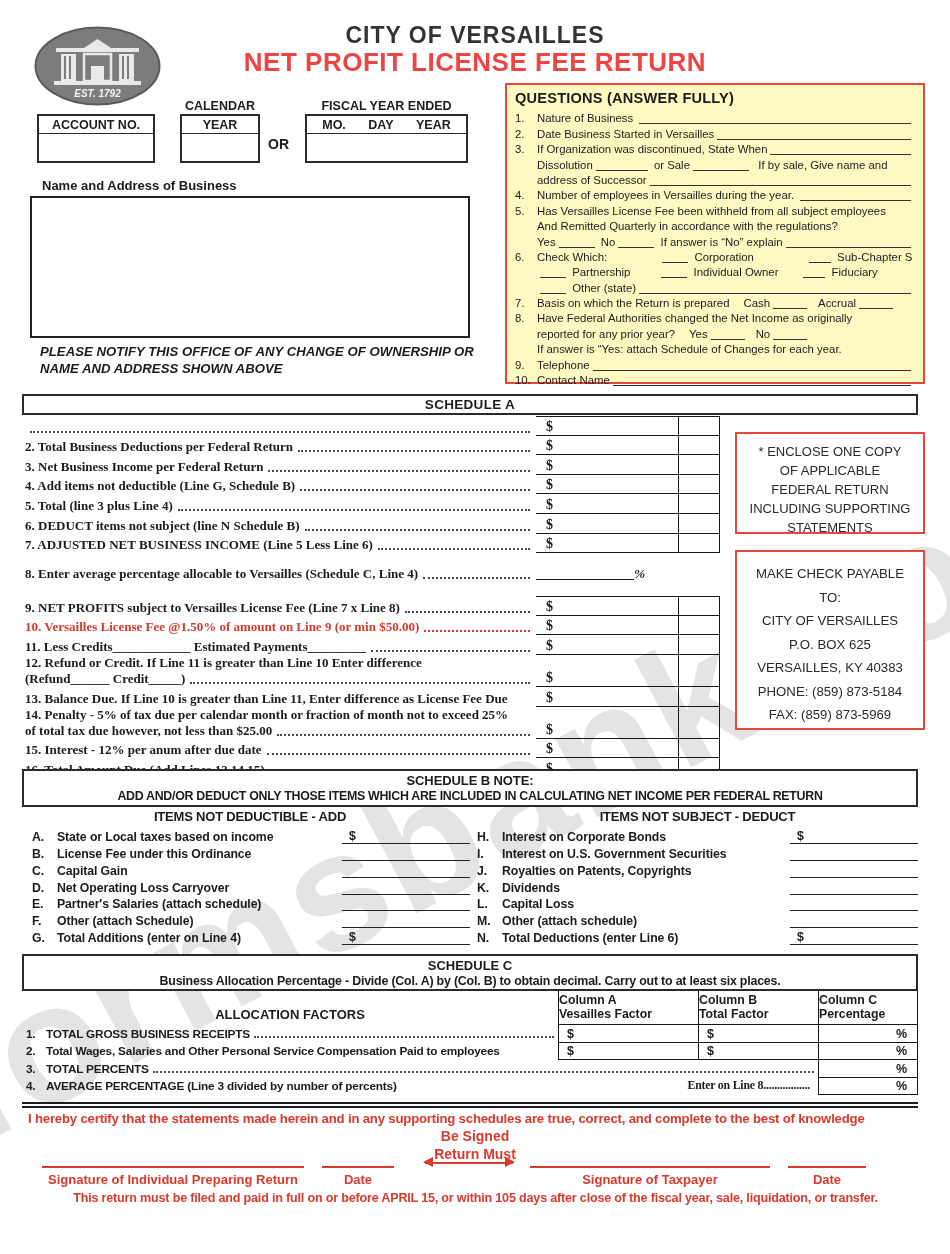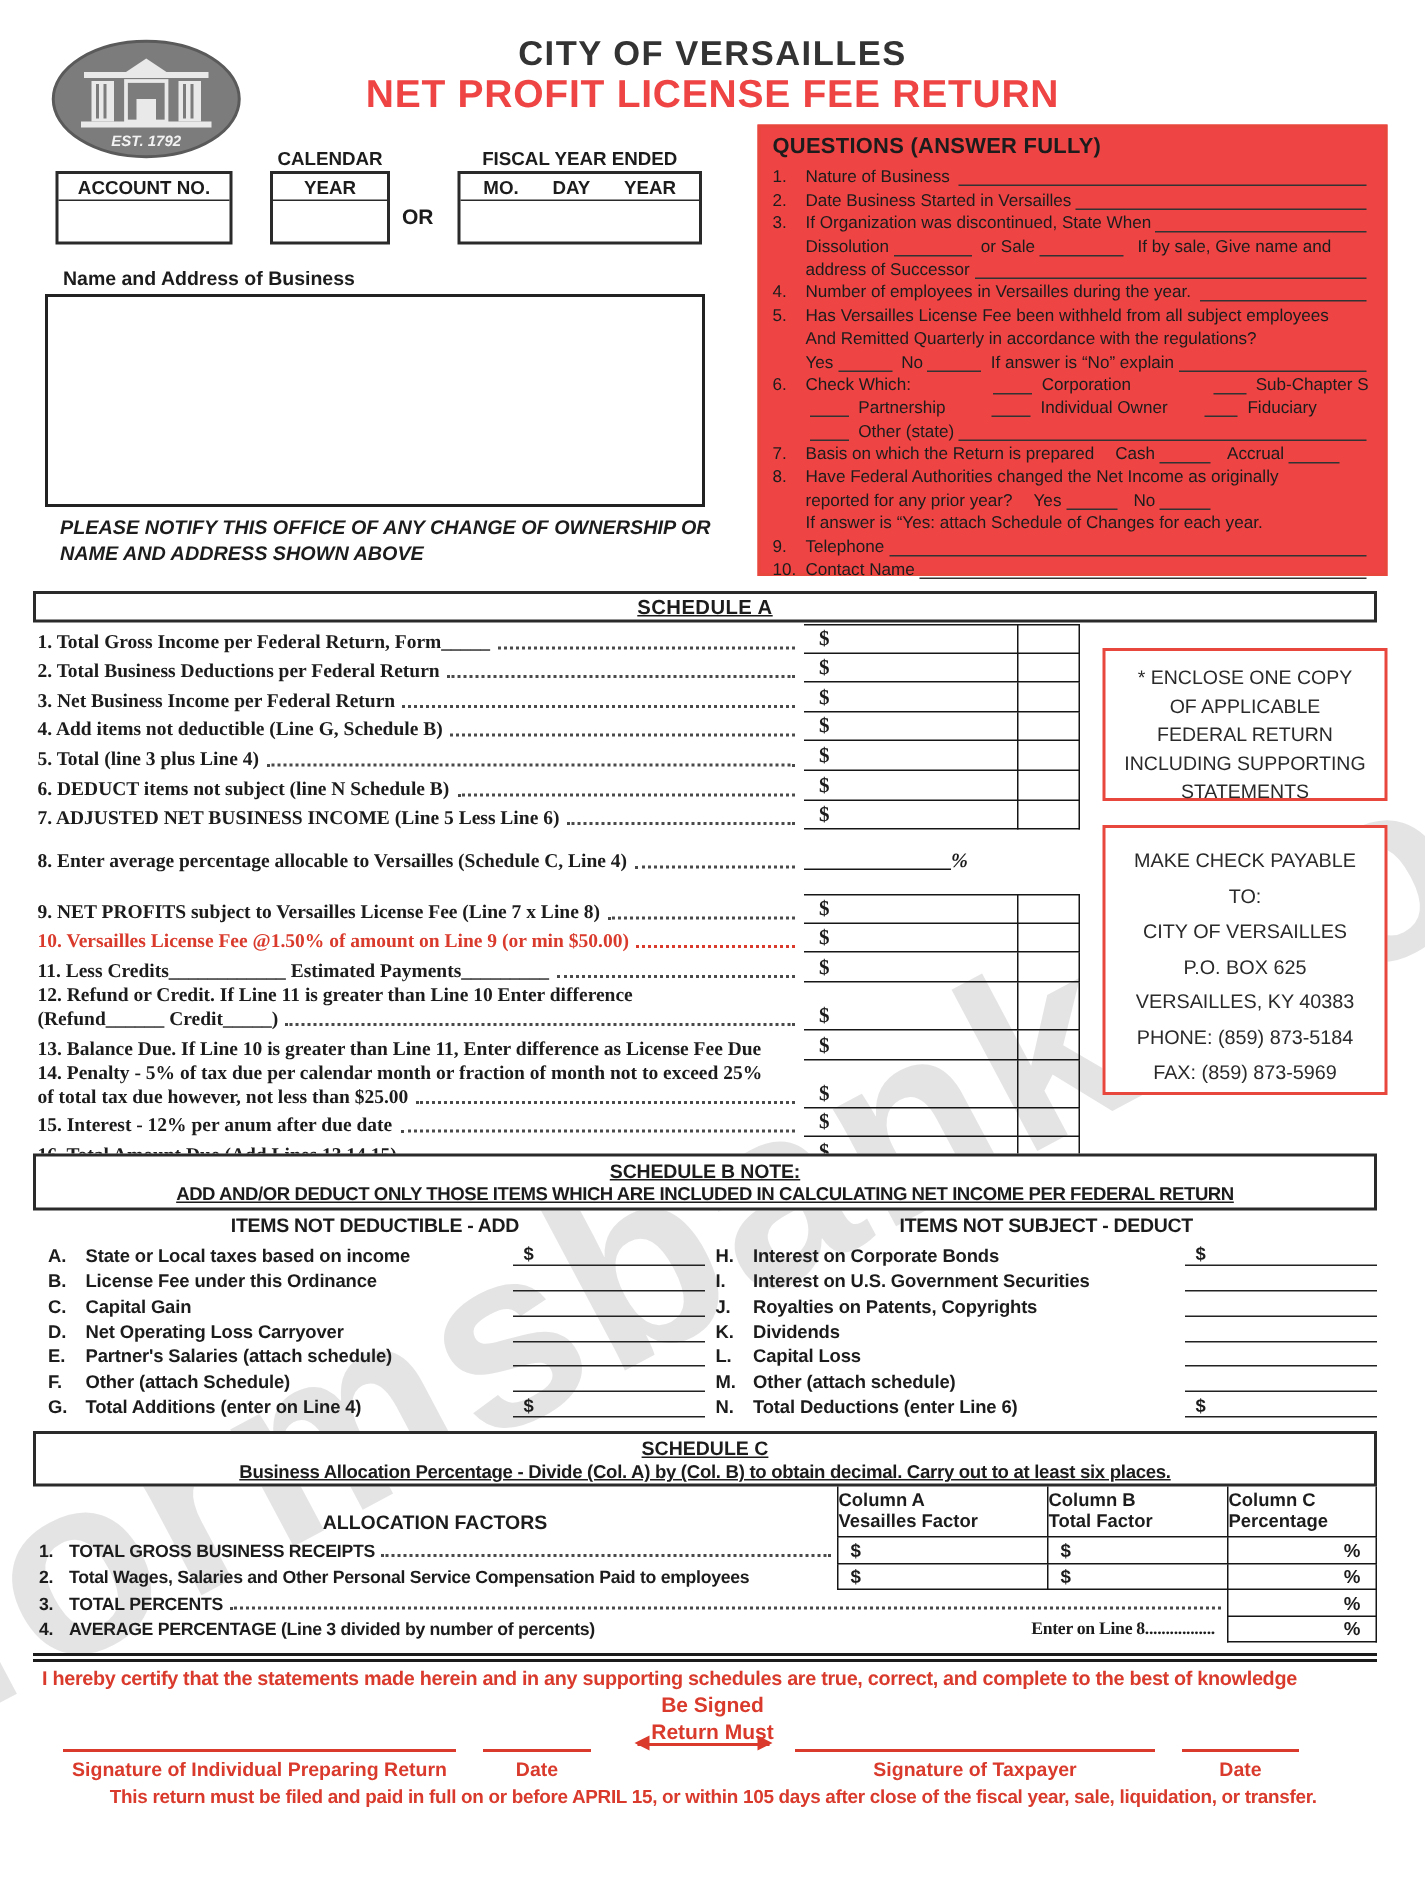--- a/index.html
+++ b/index.html
@@ -31,34 +31,34 @@
   .or { position:absolute; left:268px; top:136px; font-size:14px; font-weight:bold; }
 
   .namelabel { position:absolute; left:42px; top:178px; font-size:13px; font-weight:bold; }
   .addrbox { position:absolute; left:30px; top:196px; width:440px; height:142px;
              border:2px solid #222; background:#fff; }
   .notify { position:absolute; left:40px; top:343px; width:436px; font-size:13.2px;
             font-weight:bold; font-style:italic; line-height:17px; }
 
   
   .qbox { position:absolute; left:505px; top:83px; width:420px; height:301px;
-          border:2px solid var(--redborder); background:#ef4444; padding:5px 9px 0 8px;
+          border:2px solid var(--redborder); background:#fef9c3; padding:5px 9px 0 8px;
           font-size:11.4px; }
   .qtitle { font-size:14.6px; font-weight:bold; margin-bottom:3px; letter-spacing:.2px; }
   .qline { display:flex; align-items:flex-end; min-height:15.4px; }
   .qnum { width:22px; flex:none; white-space:pre; }
   .qt { white-space:pre; }
   .qind { width:22px; flex:none; }
   .qgap { flex:none; }
   .bl { border-bottom:1px solid #333; height:12px; margin:0 3px; flex:none; }
   .blf { flex:1 1 auto; }
 
   
   .bar { position:absolute; border:2px solid #2a2a2a; background:#fff; text-align:center;
-         font-weight:bold;text-decoration:underline; }
+         font-weight:bold; }
   #sa-bar { left:22px; top:394px; width:896px; height:21px; font-size:13.5px; line-height:17px;
             letter-spacing:.3px; }
   #sb-bar { left:22px; top:769px; width:896px; height:38px; padding-top:2px; }
   #sb-bar .l1 { font-size:13px; letter-spacing:-.1px; line-height:16px; }
   #sb-bar .l2 { font-size:12.4px; letter-spacing:-.3px; line-height:15px; }
   #sc-bar { left:22px; top:954px; width:896px; height:37px; padding-top:2px; }
   #sc-bar .l1 { font-size:13px; line-height:16px; }
   #sc-bar .l2 { font-size:12.4px; letter-spacing:-.2px; line-height:15px; }
 
   
@@ -326,21 +326,20 @@
       </div>
   </div>
 
   <div class="bar" id="sa-bar">
     <span>SCHEDULE A</span>
   </div>
   <div id="sa-rows">
       <div class="sa-row">
         <div class="sa-left">
           <div class="sa-l1">
-            <span>1. Total Gross Income per Federal Return, Form_____</span>
             <span class="sa-lead"></span>
           </div>
         </div>
         <div class="sa-amt top">
           <span>$</span>
         </div>
         <div class="sa-cents top"></div>
       </div>
       <div class="sa-row">
         <div class="sa-left">

